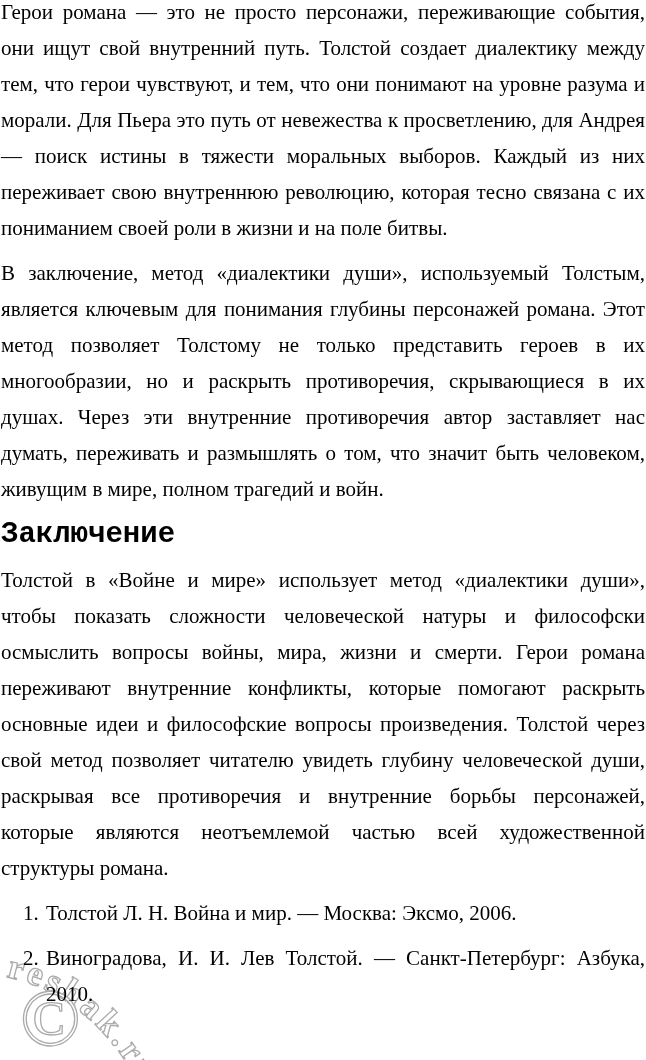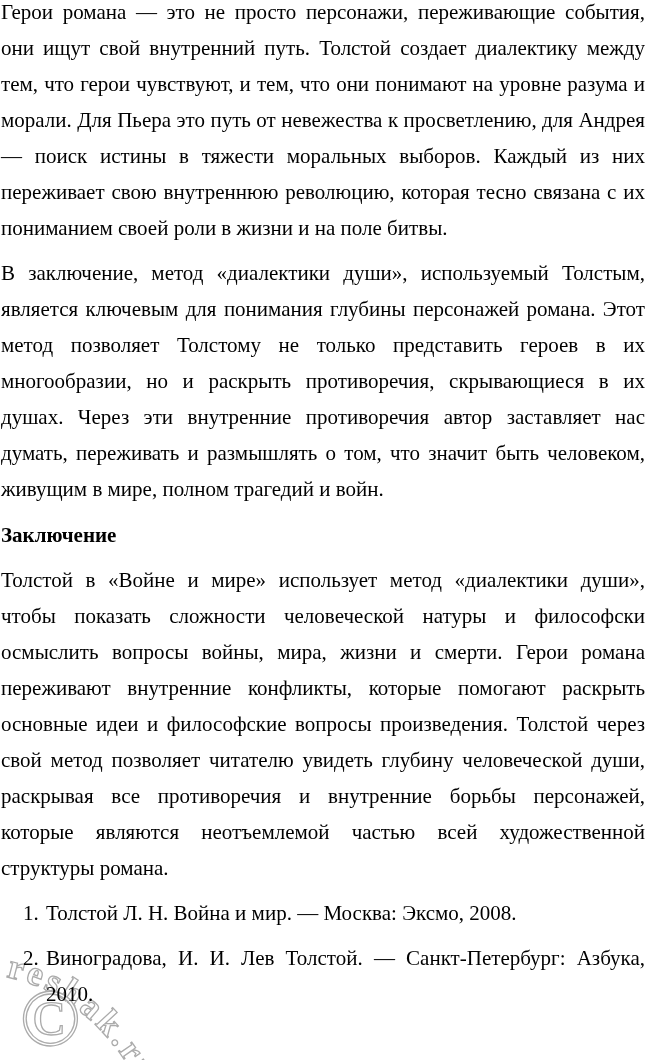--- a/index.html
+++ b/index.html
@@ -51,24 +51,25 @@
   .content p {
     font-size: 21px;
     line-height: 36px;
     text-align: justify;
     margin: 0 0 9px 0;
   }
   .content p.first {
     margin-top: -6px;
   }
   .content h2 {
-    font-size: 21px;
+    font-size: 29px;
     line-height: 36px;
     font-weight: bold;
     margin: 10px 0 9px 0;
+    font-family: Liberation Mono, monospace;
   }
   .bib-list {
     margin: 0;
   }
   .bib-item {
     position: relative;
     padding-left: 45px;
     font-size: 21px;
     line-height: 36px;
     margin-bottom: 9px;
@@ -105,21 +106,21 @@
 
     <h2>Заключение</h2>
 
     <p>Толстой в «Войне и мире» использует метод «диалектики души», чтобы показать сложности человеческой натуры и философски осмыслить вопросы войны, мира, жизни и смерти. Герои романа переживают внутренние конфликты, которые помогают раскрыть основные идеи и философские вопросы произведения. Толстой через свой метод позволяет читателю увидеть глубину человеческой души, раскрывая все противоречия и внутренние борьбы персонажей, которые являются неотъемлемой частью всей художественной структуры романа.</p>
 
 
     <div class="bib-list">
 
       <div class="bib-item">
         <span class="bib-num">1.</span>
-        <div class="bib-text">Толстой Л. Н. Война и мир. — Москва: Эксмо, 2008.</div>
+        <div class="bib-text">Толстой Л. Н. Война и мир. — Москва: Эксмо, 2006.</div>
       </div>
 
       <div class="bib-item">
         <span class="bib-num">2.</span>
         <div class="bib-text">Виноградова, И. И. Лев Толстой. — Санкт-Петербург: Азбука, 2010.</div>
       </div>
 
     </div>
 
   </div>

